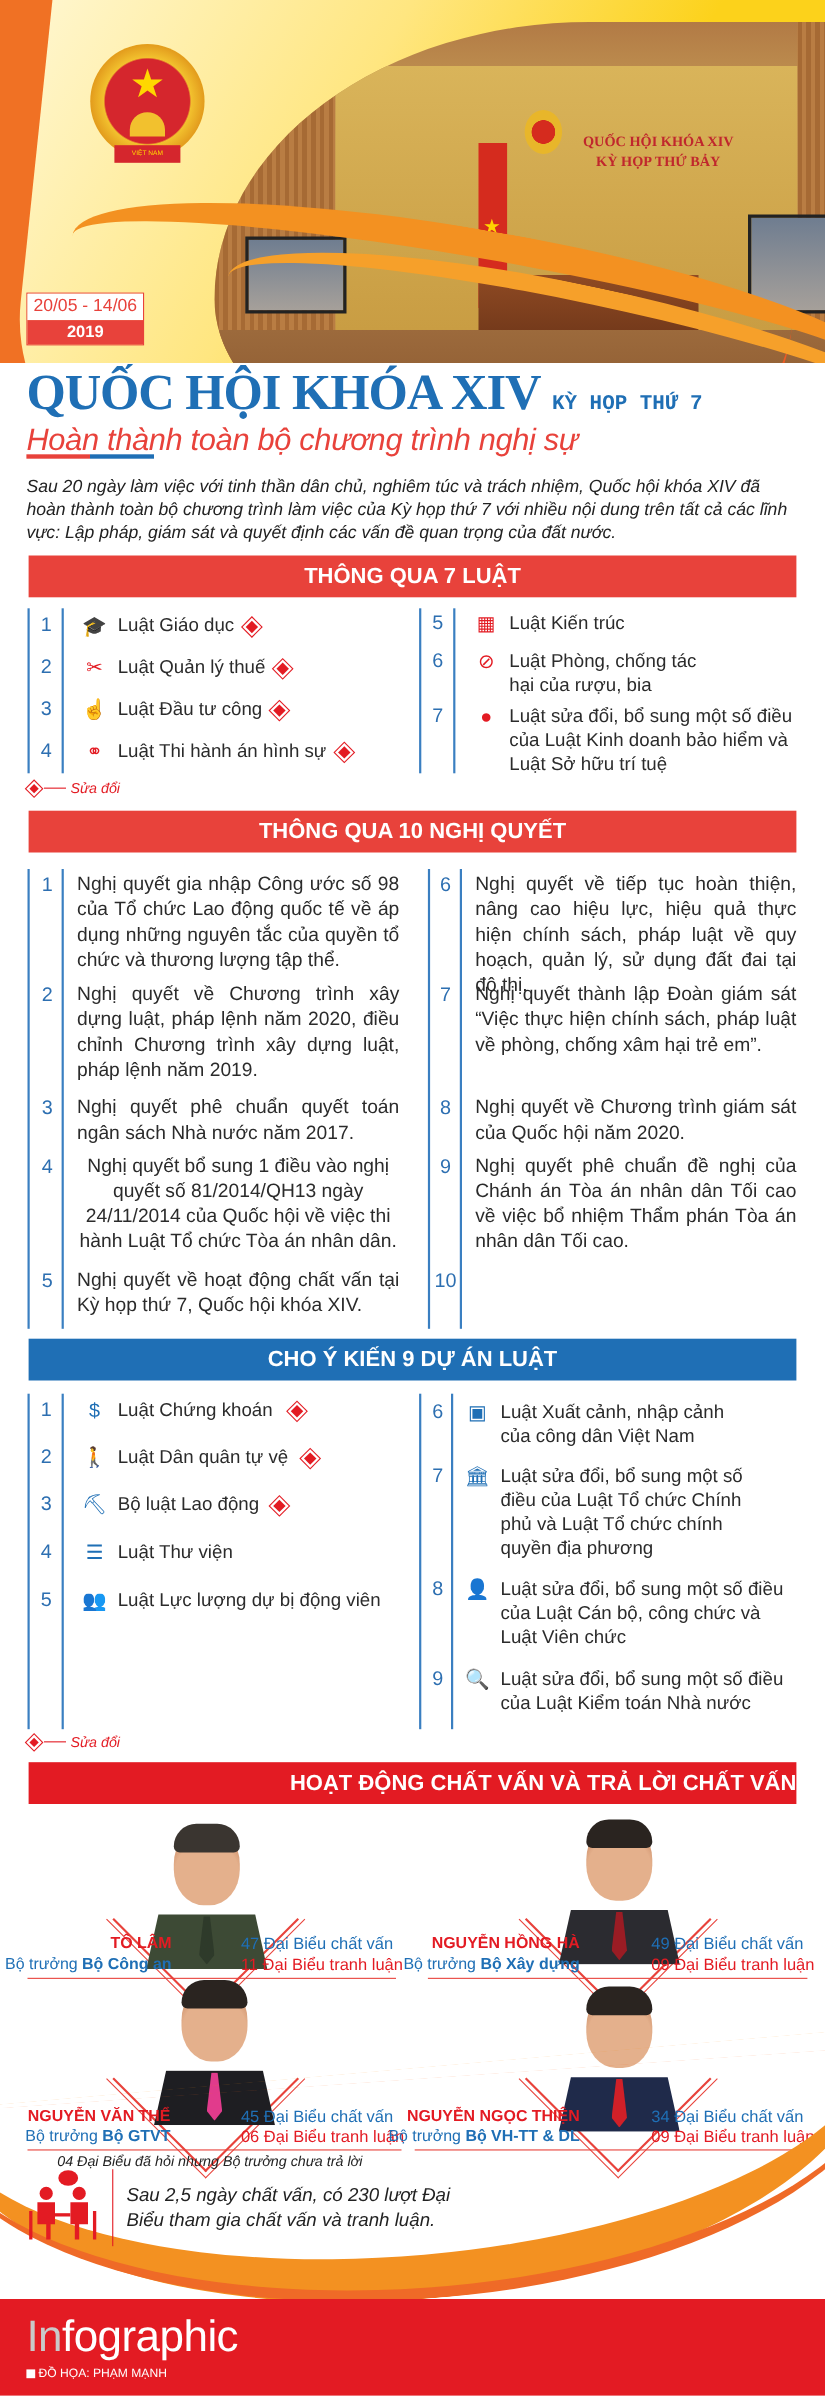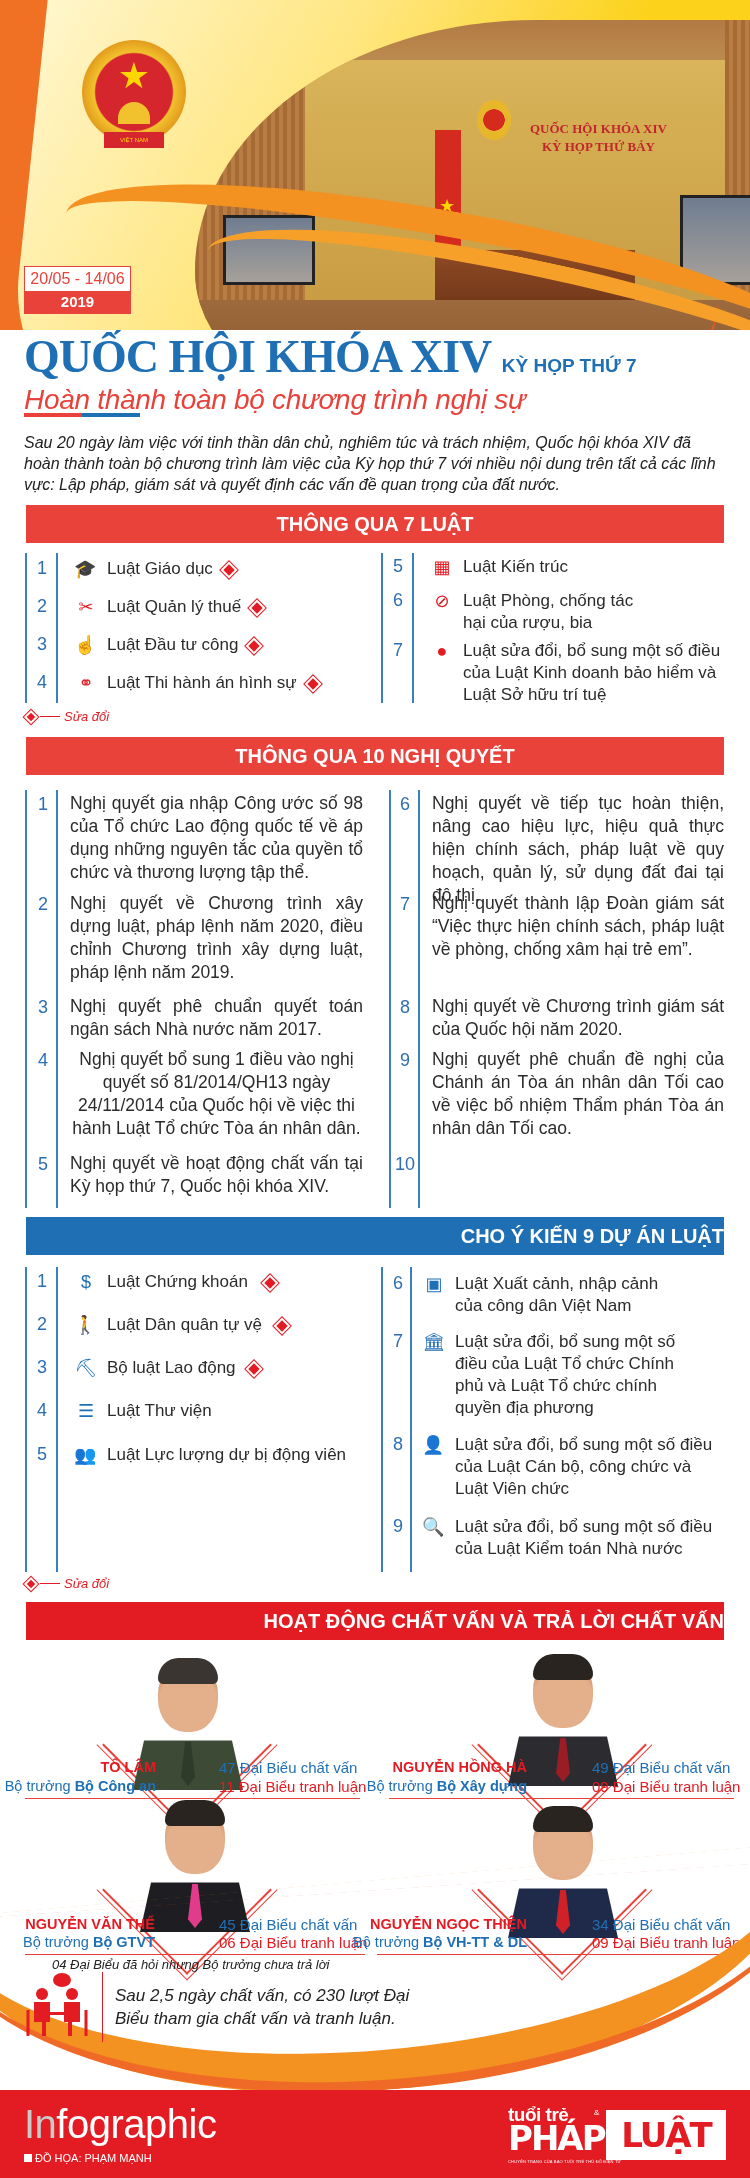--- a/index.html
+++ b/index.html
@@ -32,21 +32,21 @@
   .emblem .ribbon { position: absolute; left: 22px; top: 92px; width: 60px; height: 16px; background: #d5262d; color: #ffd700; font-size: 6px; text-align: center; line-height: 16px; }
 
   
   .date-badge { position: absolute; left: 24px; top: 266px; width: 107px; border: 1px solid #e8423b; }
   .date-top { height: 24px; background: #fff; color: #e8423b; font-size: 16px; text-align: center; line-height: 24px; }
   .date-bot { height: 22px; background: #e8423b; color: #fff; font-weight: bold; font-size: 15px; text-align: center; line-height: 22px; }
 
   
   .title-row { position: absolute; left: 24px; top: 330px; white-space: nowrap; }
   .title-main { font-family: "Liberation Serif", serif; font-weight: bold; color: #1f6fb5; font-size: 46px; letter-spacing: -1px; }
-  .title-sub { font-family: Liberation Sans, sans-serif; font-weight: bold; color: #1f6fb5; font-size: 19px; margin-left: 6px; }
+  .title-sub { font-family: Liberation Mono, monospace; font-weight: bold; color: #1f6fb5; font-size: 19px; margin-left: 6px; }
   .subtitle { position: absolute; left: 24px; top: 384px; color: #e8423b; font-style: italic; font-size: 28px; letter-spacing: -0.3px; }
   .title-rule { position: absolute; left: 24px; top: 413px; width: 116px; height: 4px; background: linear-gradient(90deg, #e8423b 0 50%, #1f6fb5 50% 100%); }
   .intro { position: absolute; left: 24px; top: 432px; width: 705px; font-style: italic; font-size: 16px; line-height: 21px; color: #222; }
 
   
   .bar { position: absolute; left: 26px; width: 698px; height: 38px; color: #fff; font-weight: bold; font-size: 20px; text-align: center; line-height: 38px; }
   .bar.red { background: #e8423b; }
   .bar.blue { background: #1f6fb5; }
   .bar.deepred { background: #e31b23; text-align: right; }
   .vline { position: absolute; width: 2px; background: #3a7fc1; }
@@ -240,21 +240,21 @@
   <span class="txt">Nghị quyết về Chương trình giám sát của Quốc hội năm 2020.</span>
 </div>
 <div class="res" style="left:390px; top:1048px; width:334px;">
   <span class="num">9</span>
   <span class="txt">Nghị quyết phê chuẩn đề nghị của Chánh án Tòa án nhân dân Tối cao về việc bổ nhiệm Thẩm phán Tòa án nhân dân Tối cao.</span>
 </div>
 <div class="res" style="left:390px; top:1152px; width:334px;">
   <span class="num">10</span>
 </div>
 
-<div class="bar blue" style="top:1217px;text-align:right;">CHO Ý KIẾN 9 DỰ ÁN LUẬT</div>
+<div class="bar blue" style="top:1217px;">CHO Ý KIẾN 9 DỰ ÁN LUẬT</div>
 
 <div class="vline" style="left:25px; top:1267px; height:305px;"></div>
 <div class="vline" style="left:56px; top:1267px; height:305px;"></div>
 <div class="vline" style="left:381px; top:1267px; height:305px;"></div>
 <div class="vline" style="left:410px; top:1267px; height:305px;"></div>
 
 <div class="item" style="left:27px; top:1271px;">
   <span class="num">1</span>
   <span class="ico blue">$</span>
   <span class="txt"><span>Luật Chứng khoán</span><span class="diamond" style="margin-left:18px;"></span></span>
@@ -392,22 +392,13 @@
   <div class="summary-sep"></div>
   <div class="summary-text" style="width:300px;">Sau 2,5 ngày chất vấn, có 230 lượt Đại Biểu tham gia chất vấn và tranh luận.</div>
 </div>
 
 <div class="footer">
   <div class="footer-logo"><span class="in">In</span><span>fographic</span></div>
   <div class="footer-credit">
       <span class="sq"></span>
       <span>ĐỒ HỌA: PHẠM MẠNH</span>
     </div>
-  <div class="brand">
-    <div class="brand-top">tuổi trẻ</div>
-    <div class="brand-amp">&amp;</div>
-    <div class="brand-phap">PHÁP</div>
-    <div class="brand-luat-box">
-      <div class="brand-luat">LUẬT</div>
-    </div>
-    <div class="brand-tag">CHUYÊN TRANG CỦA BÁO TUỔI TRẺ THỦ ĐÔ ĐIỆN TỬ</div>
-  </div>
 </div>
 
 </body></html>

